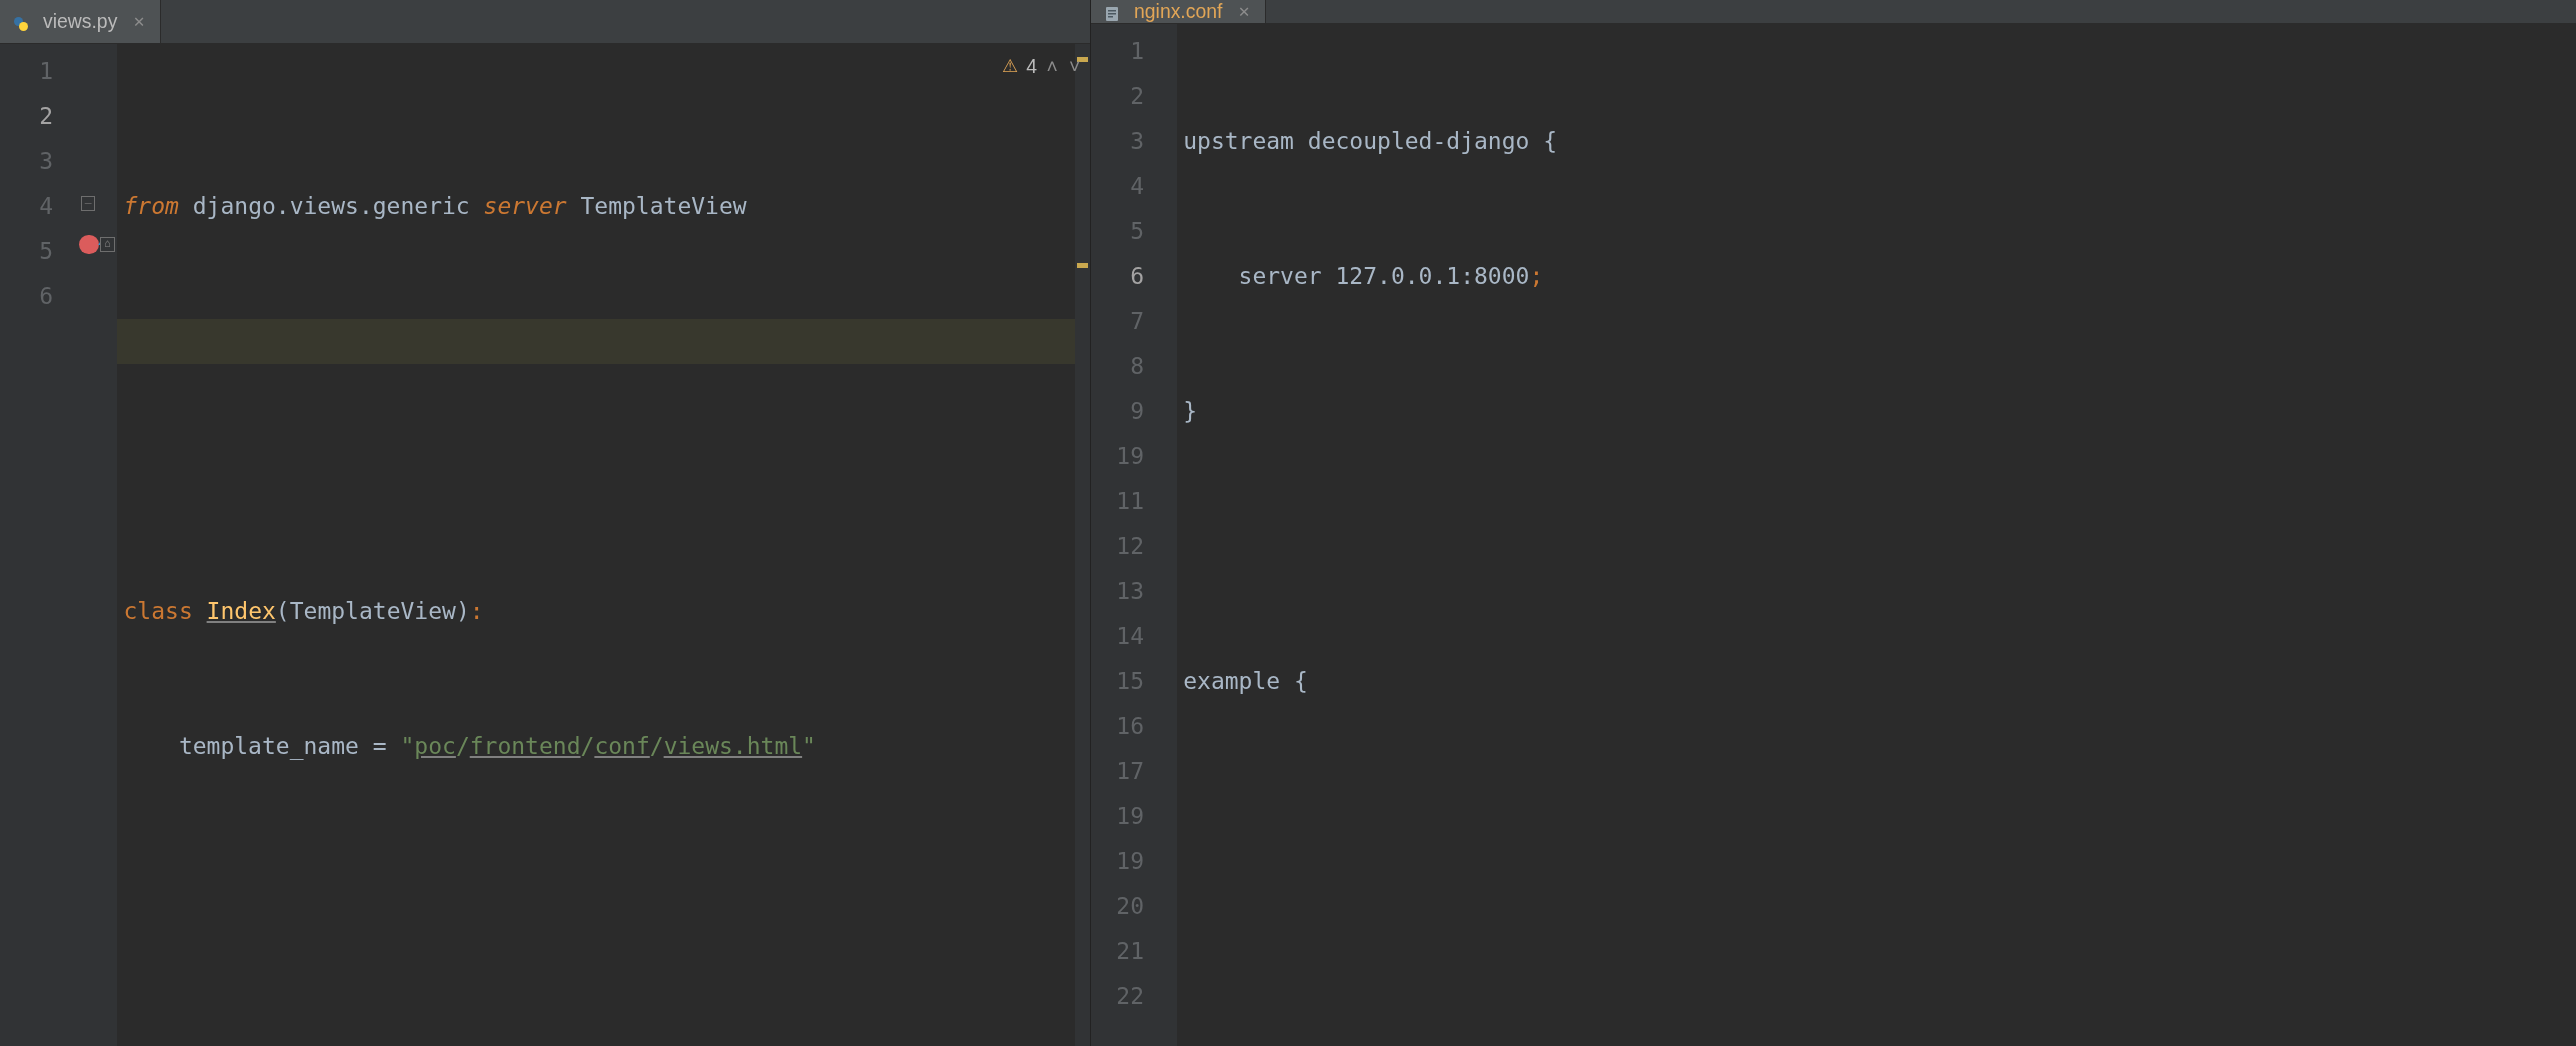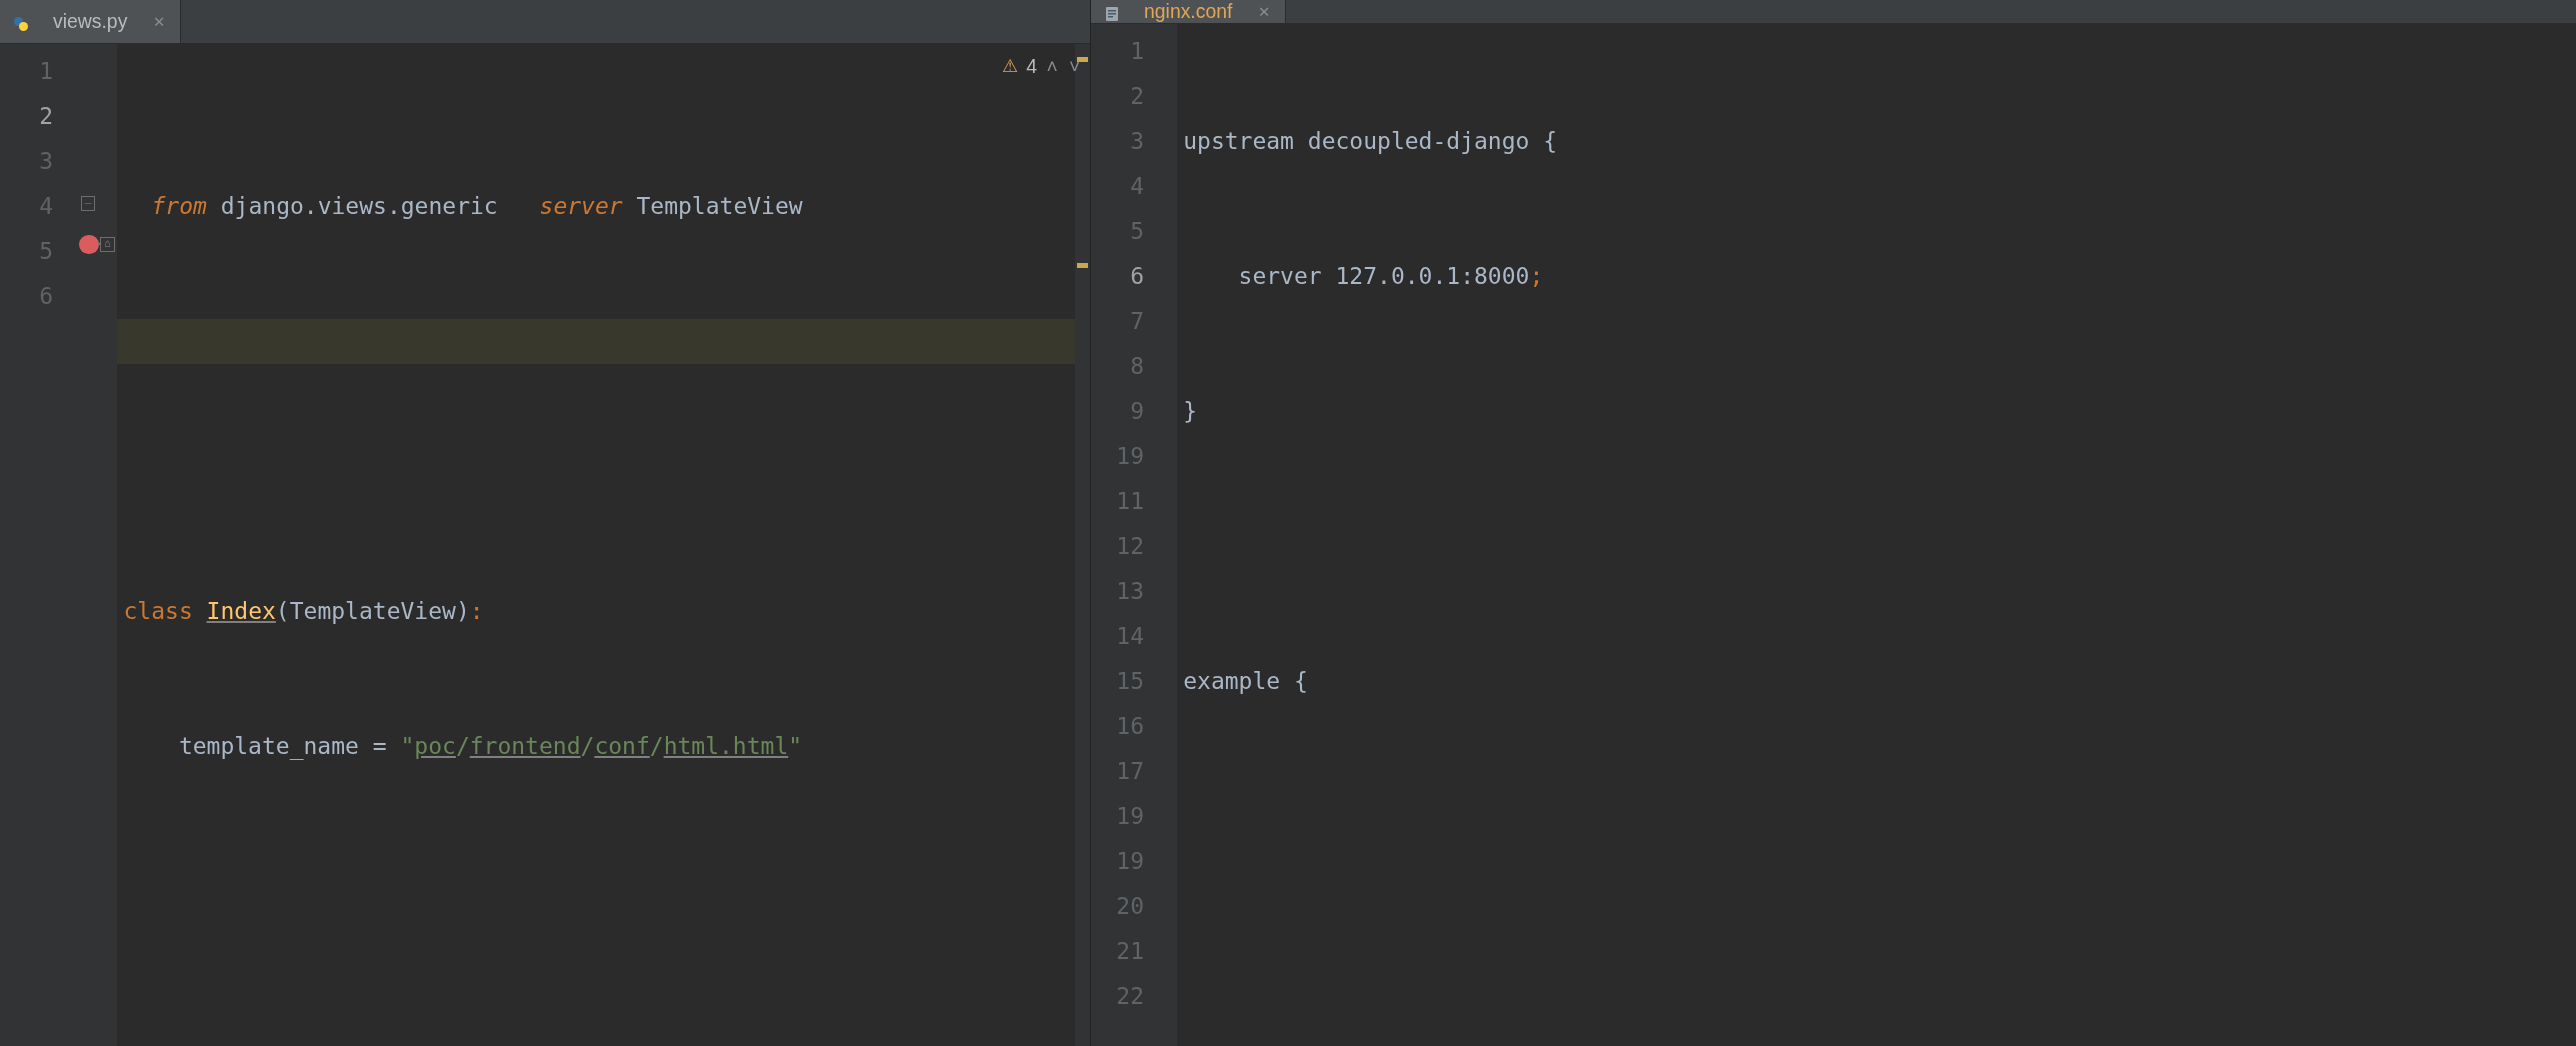--- a/index.html
+++ b/index.html
@@ -32,21 +32,21 @@
     background: #3c3f41;
     display: flex;
     align-items: stretch;
     border-bottom: 0.8px solid #2b2b2b;
     font-family: -apple-system, "Segoe UI", sans-serif;
     font-size: 19.4px;
   }
   .tab {
     display: flex;
     align-items: center;
-    gap: 24px;
+    gap: 14px;
     padding: 0 13px;
     background: #4e5254;
     border-right: 0.8px solid #2b2b2b;
     cursor: pointer;
   }
   .tab.active { background: #4e5254; }
   .tab .label { color: #bbbbbb; }
   .tab.active .label.warn { color: #e2a657; }
   .tab .close {
     color: #8c8c8c;
@@ -93,21 +93,21 @@
     padding-top: 4.9px;
     font-size: 23px;
     line-height: 45px;
     white-space: pre;
     position: relative;
   }
   .code .row { height: 45px; padding-left: 6.5px; position: relative; }
   .code .row.sel { background: #38382d; }
 
   
-  .kw   { color: #cc7832; font-style: italic; margin-left: 28px; }
+  .kw   { color: #cc7832; font-style: italic; }
   .kwn  { color: #cc7832; }
   .cls  { color: #a9b7c6; }
   .id   { color: #ffc66d; text-decoration: underline; text-decoration-color: #808080; }
   .str  { color: #6a8759; }
   .pathseg { color: #6a8759; text-decoration: underline; text-decoration-color: #808080; }
   .punc { color: #cc7832; }
   .semi { color: #cc7832; }
 
   
   .annot {
@@ -214,21 +214,21 @@
         <div class="annot">
           <span class="tri">⚠</span>
           <span class="cnt">4</span>
           <span class="nav">˄</span>
           <span class="nav">˅</span>
         </div>
         <div class="row"><span class="kw">from</span><span> django.views.generic </span><span class="kw">server</span><span> TemplateView</span></div>
         <div class="row sel"></div>
         <div class="row"></div>
         <div class="row"><span class="kwn">class</span><span> </span><span class="id">Index</span><span>(</span><span class="cls">TemplateView</span><span>)</span><span class="punc">:</span></div>
-        <div class="row"><span>    template_name </span><span>=</span><span> </span><span class="str">"</span><span class="pathseg">poc</span><span class="str">/</span><span class="pathseg">frontend</span><span class="str">/</span><span class="pathseg">conf</span><span class="str">/</span><span class="pathseg">html.html</span><span class="str">"</span></div>
+        <div class="row"><span>    template_name </span><span>=</span><span> </span><span class="str">"</span><span class="pathseg">poc</span><span class="str">/</span><span class="pathseg">frontend</span><span class="str">/</span><span class="pathseg">conf</span><span class="str">/</span><span class="pathseg">views.html</span><span class="str">"</span></div>
         <div class="row"></div>
         <div class="stripe">
           <div class="m warn" style="top:13px;"></div>
           <div class="m warn" style="top:219px;"></div>
         </div>
       </div>
     </div>
   </div>
 
   <div class="pane right">

